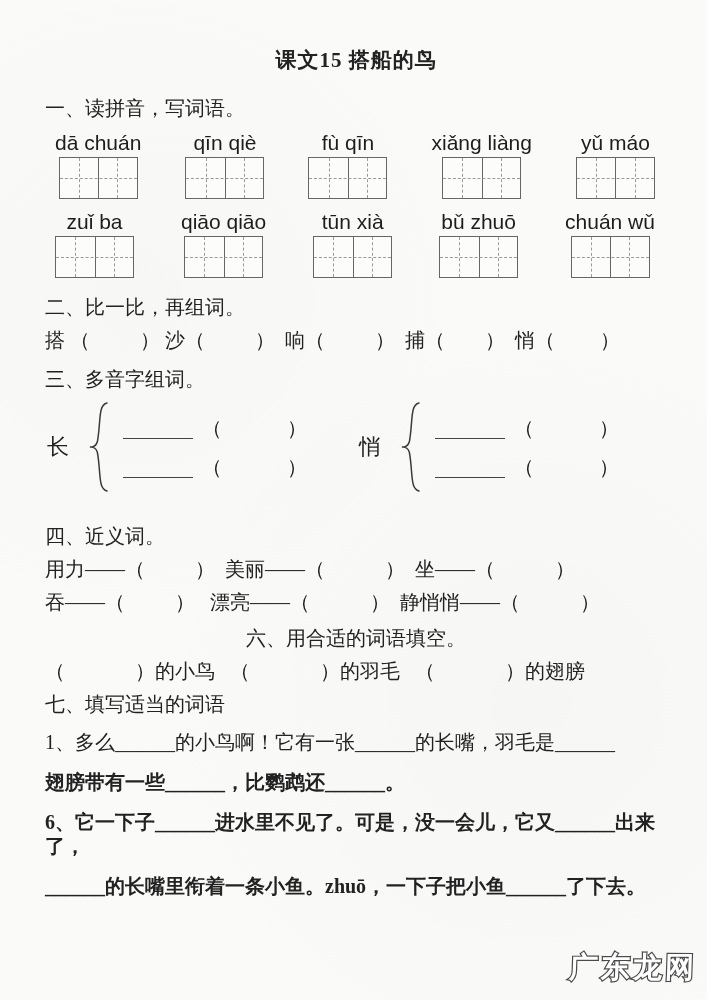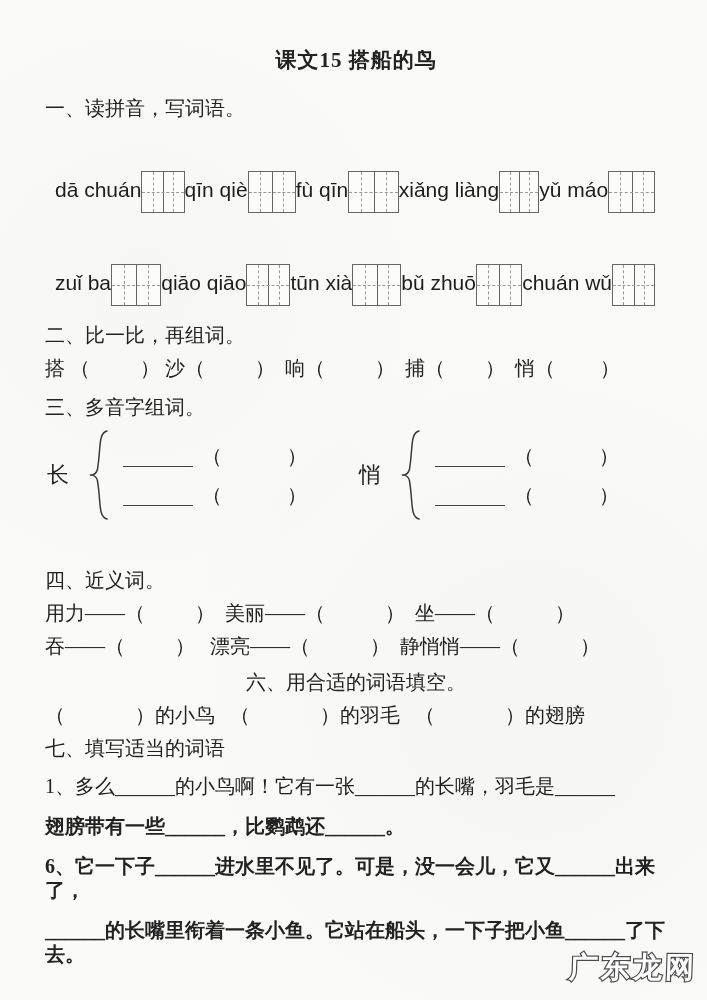--- a/index.html
+++ b/index.html
@@ -24,35 +24,35 @@
     letter-spacing: 1px;
   }
   .heading { font-size: 20px; line-height: 1.2; }
   .textline { font-size: 20px; line-height: 1.2; }
   .pre { white-space: pre; }
 
   
   .h1 { margin-top: 22px; }
   .h2 { margin-top: 17px; }
   .h3 { margin-top: 15px; }
-  .h4 { margin-top: 45px; }
+  .h4 { margin-top: 29px; }
   .h5 { margin-top: 8px; }
   .h6 { margin-top: 12px; text-align: center; }
   .h7 { margin-top: 9px; }
   .row-gap { margin-top: 9px; }
   .s7line { margin-top: 16px; font-weight: bold; }
   .s7first { margin-top: 14px; }
 
   
   .pinyin-row {
     display: flex;
     justify-content: space-between;
     margin: 12px 12px 0 10px;
   }
-  .py-col { display: flex; flex-direction: row; align-items: center; min-width: 77px; margin-top: 36px; }
+  .py-col { display: flex; flex-direction: column; align-items: center; min-width: 77px; }
   .pinyin {
     font-family: "Liberation Sans", "DejaVu Sans", sans-serif;
     font-size: 21px;
     line-height: 1.05;
     color: #1d1d1d;
     white-space: pre;
   }
   .writebox {
     position: relative;
     width: 77px; height: 40px;
@@ -254,18 +254,18 @@
 
     <div class="textline pre row-gap">吞——（          ）   漂亮——（            ）  静悄悄——（            ）</div>
 
     <div class="heading h6">六、用合适的词语填空。</div>
     <div class="textline pre row-gap">（              ）的小鸟   （              ）的羽毛   （              ）的翅膀</div>
 
     <div class="heading h7">七、填写适当的词语</div>
     <div class="textline s7first">1、多么______的小鸟啊！它有一张______的长嘴，羽毛是______</div>
     <div class="textline s7line">翅膀带有一些______，比鹦鹉还______。</div>
     <div class="textline s7line">6、它一下子______进水里不见了。可是，没一会儿，它又______出来了，</div>
-    <div class="textline s7line">______的长嘴里衔着一条小鱼。它站在船头，一下子把小鱼______了下去。</div>
+    <div class="textline s7line">______的长嘴里衔着一条小鱼。zhuō，一下子把小鱼______了下去。</div>
 
   </div>
 
   <div class="watermark">广东龙网</div>
 </div>
 
 </body></html>

